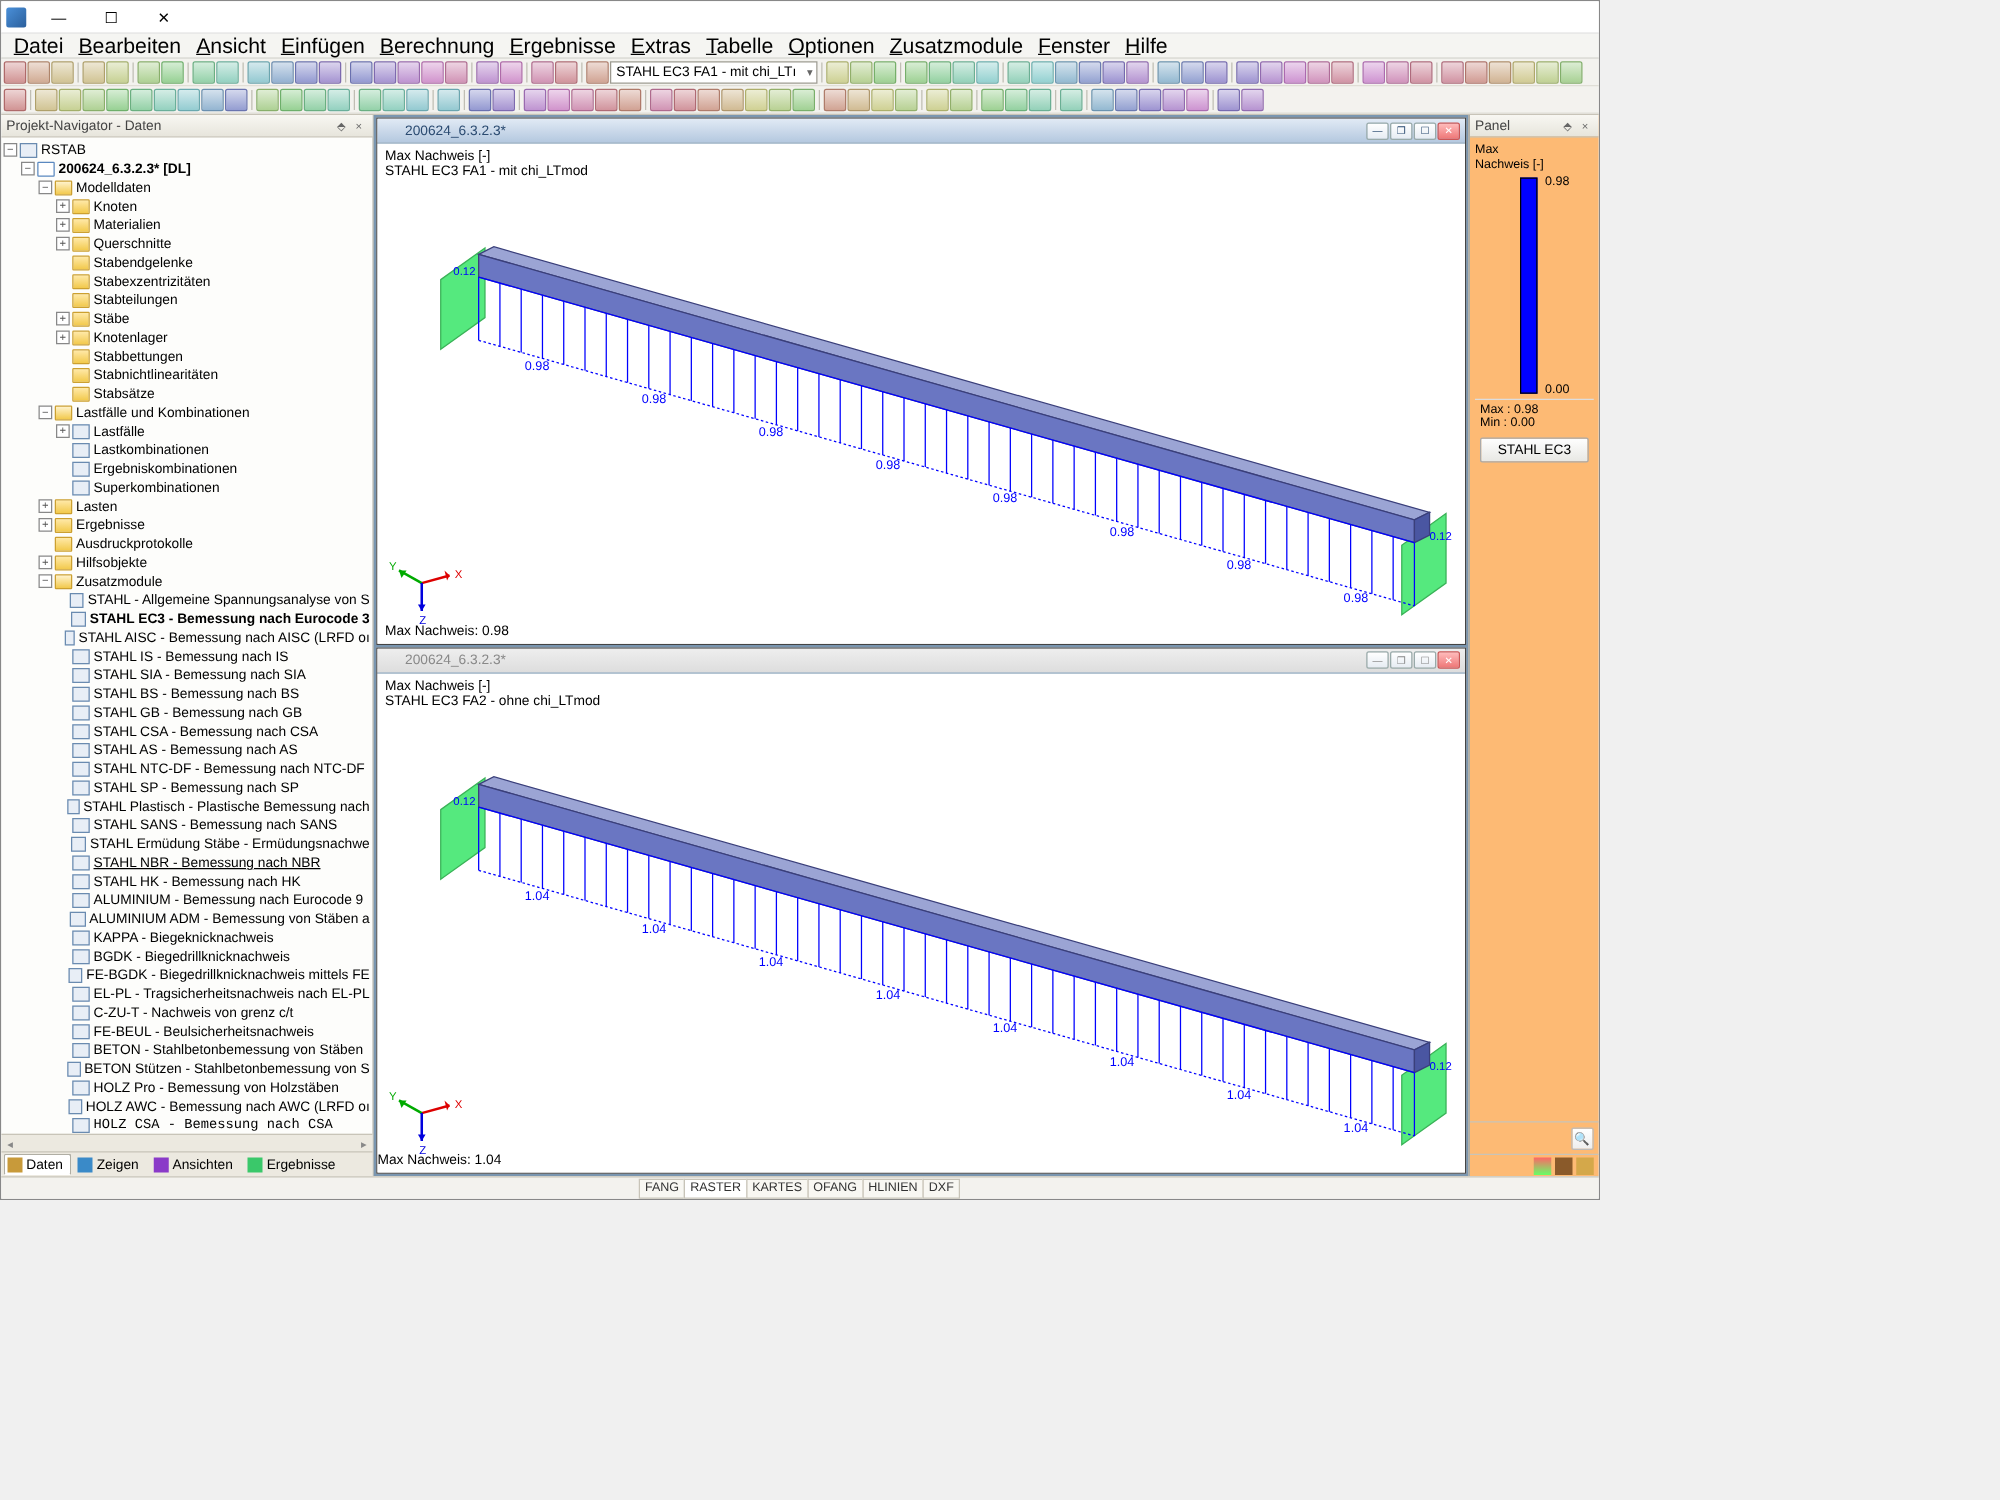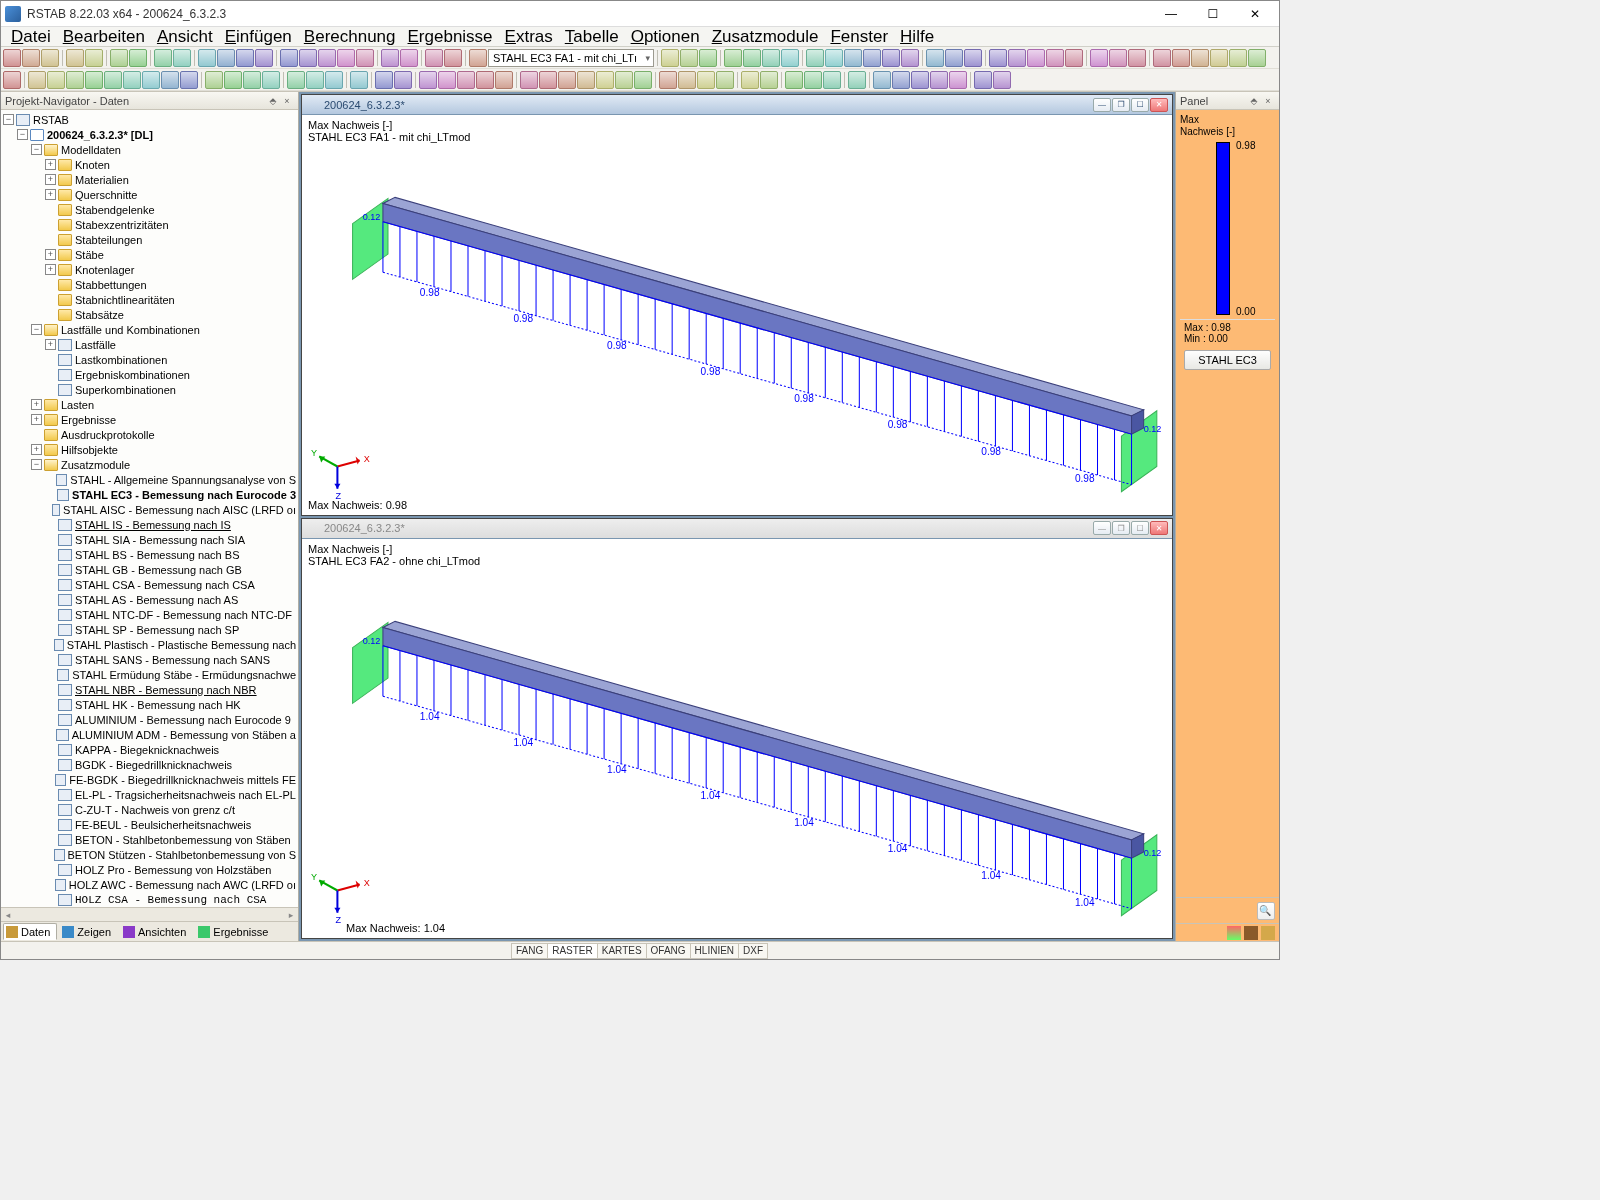--- a/index.html
+++ b/index.html
@@ -63,21 +63,20 @@
 .nav-scroll { height: 14px; background: #ece9e0; border-top: 1px solid #c8c4b8; display: flex; align-items: center; font-size: 9px; color: #888; }
 .nav-scroll .sbtn { width: 14px; text-align: center; }
 </style>
 </head>
 <body>
 
 <div class="window">
 
   <div class="titlebar">
     <div class="app-icon"></div>
-    <div class="title">RSTAB 8.22.03 x64 - 200624_6.3.2.3</div>
     <div class="winbtns">
       <div class="winbtn">—</div>
       <div class="winbtn">☐</div>
       <div class="winbtn close">✕</div>
     </div>
   </div>
 
   <div class="menubar" id="menubar">
       <span><u>D</u>atei</span>
       <span><u>B</u>earbeiten</span>
@@ -370,21 +369,21 @@
             <div class="tree-node" style="padding-left: 44px;">
               <span class="exp empty"></span>
               <span class="ticon mod-icon"></span>
               <span class="bold">STAHL EC3 - Bemessung nach Eurocode 3</span>
             </div>
             <div class="tree-node" style="padding-left: 44px;">
               <span class="exp empty"></span>
               <span class="ticon mod-icon"></span>
               <span>STAHL AISC - Bemessung nach AISC (LRFD oı</span>
             </div>
-            <div class="tree-node" style="padding-left: 44px; text-decoration: underline;">
+            <div class="tree-node" style="padding-left: 44px;">
               <span class="exp empty"></span>
               <span class="ticon mod-icon"></span>
               <span>STAHL IS - Bemessung nach IS</span>
             </div>
             <div class="tree-node" style="padding-left: 44px;">
               <span class="exp empty"></span>
               <span class="ticon mod-icon"></span>
               <span>STAHL SIA - Bemessung nach SIA</span>
             </div>
             <div class="tree-node" style="padding-left: 44px;">
@@ -632,21 +631,21 @@
             <span>200624_6.3.2.3*</span>
             <span class="spacer"></span>
             <span class="vwbtn">—</span>
             <span class="vwbtn">❐</span>
             <span class="vwbtn">☐</span>
             <span class="vwbtn close">✕</span>
           </div>
           <div class="view-body">
             <div class="overlay-text" style="top: 4px; left: 6px;">Max Nachweis [-]</div>
             <div class="overlay-text" style="top: 16px; left: 6px;">STAHL EC3 FA2 - ohne chi_LTmod</div>
-            <div class="overlay-text" style="bottom: 4px; left: 20px; padding-left: 24px;">Max Nachweis: 1.04</div>
+            <div class="overlay-text" style="bottom: 4px; left: 0;">Max Nachweis: 1.04</div>
             <svg class="beam-svg" viewBox="0 0 860 380" preserveAspectRatio="xMidYMid meet">
               <polygon points="50,100 85,75 85,130 50,155" fill="#38e668" stroke="#17a53a" opacity="0.85"></polygon>
               <polygon points="810,310 845,285 845,340 810,365" fill="#38e668" stroke="#17a53a" opacity="0.85"></polygon>
               <polygon points="80,80 820,290 832,284 92,74" fill="#9ba4d4" stroke="#3a3f7a"></polygon>
               <polygon points="80,80 820,290 820,308 80,98" fill="#6a76c2" stroke="#3a3f7a"></polygon>
               <polygon points="820,290 832,284 832,302 820,308" fill="#4a56a2" stroke="#3a3f7a"></polygon>
               <line x1="80" y1="98" x2="80" y2="148" stroke="#0000ff" stroke-width="1"></line>
               <line x1="96.81818181818181" y1="102.77272727272727" x2="96.81818181818181" y2="152.77272727272725" stroke="#0000ff" stroke-width="1"></line>
               <line x1="113.63636363636364" y1="107.54545454545455" x2="113.63636363636364" y2="157.54545454545456" stroke="#0000ff" stroke-width="1"></line>
               <line x1="130.45454545454544" y1="112.31818181818181" x2="130.45454545454544" y2="162.3181818181818" stroke="#0000ff" stroke-width="1"></line>

